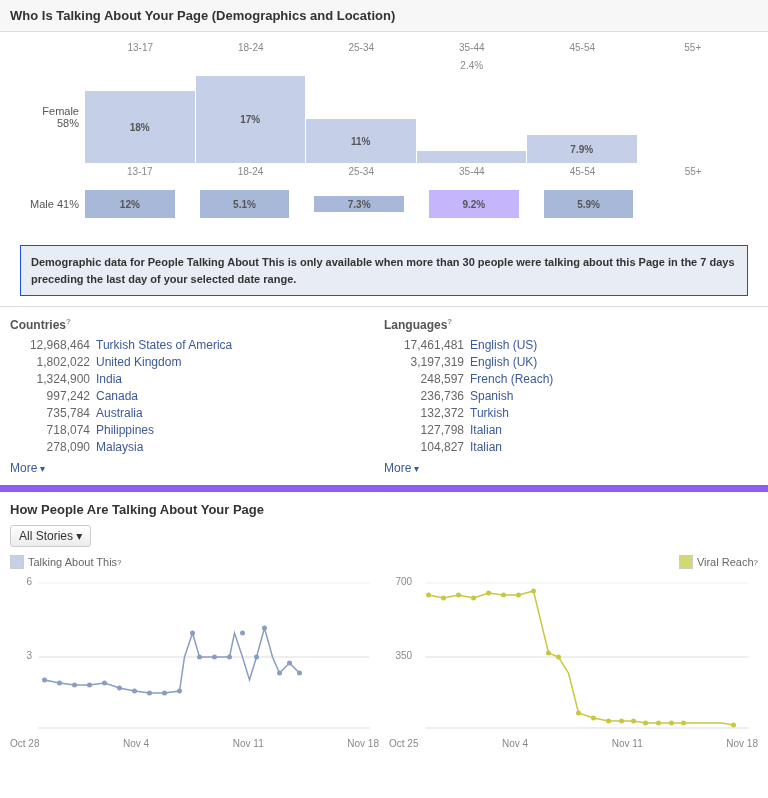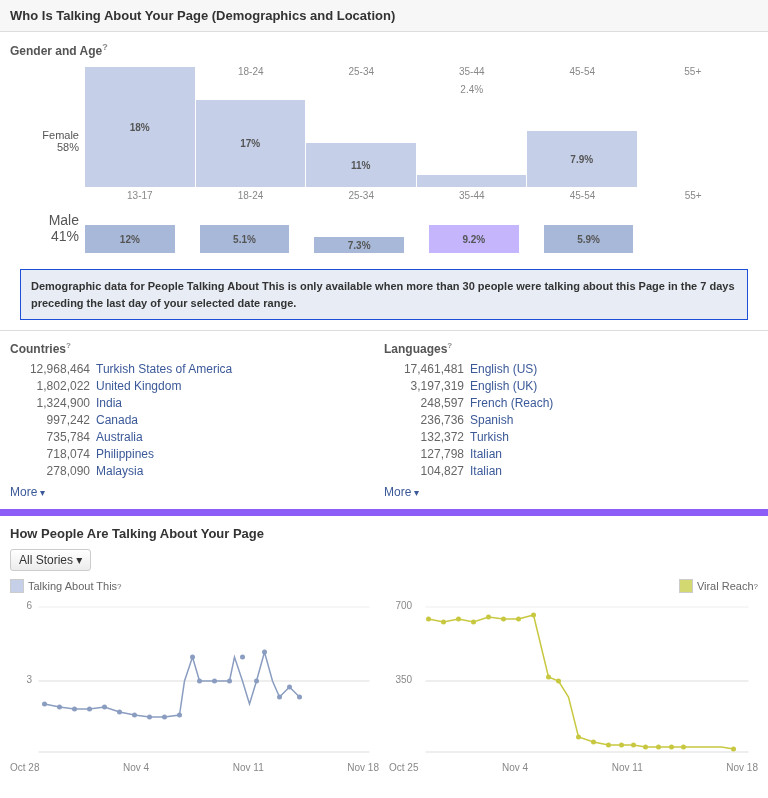--- a/index.html
+++ b/index.html
@@ -154,23 +154,20 @@
   </style>
 </head>
 <body>
 
 <div>
 
   <div class="section-title">Who Is Talking About Your Page (Demographics and Location)</div>
 
   <div class="demographics-section">
 
-    <div style="font-size:12px;font-weight:bold;color:#555;margin-bottom:8px;">
-      <span>Gender and Age</span><sup style="font-size:9px;color:#888;">?</sup>
-    </div>
 
     <div class="bar-chart-wrapper">
 
       <div style="display:flex;margin-left:65px;margin-bottom:0;">
         <div style="flex:1;text-align:center;font-size:10px;color:#888;">13-17</div>
         <div style="flex:1;text-align:center;font-size:10px;color:#888;">18-24</div>
         <div style="flex:1;text-align:center;font-size:10px;color:#888;">25-34</div>
         <div style="flex:1;text-align:center;font-size:10px;color:#888;">35-44</div>
         <div style="flex:1;text-align:center;font-size:10px;color:#888;">45-54</div>
         <div style="flex:1;text-align:center;font-size:10px;color:#888;">55+</div>
@@ -185,48 +182,48 @@
         <div style="flex:1;text-align:center;font-size:10px;color:#888;"></div>
       </div>
 
       <div style="display:flex;align-items:center;margin-bottom:3px;">
         <div style="width:65px;text-align:right;padding-right:6px;font-size:11px;color:#555;">
           <span>Female</span> <span>58%</span>
         </div>
 
         <div style="flex:1;display:flex;align-items:flex-end;height:92px;">
 
-          <div style="flex:1;height:120px;background:#c5cfe8;display:flex;align-items:center;justify-content:center;font-size:10px;font-weight:bold;color:#555;margin-right:1px;">18%</div>
+          <div style="flex:1;height:72px;background:#c5cfe8;display:flex;align-items:center;justify-content:center;font-size:10px;font-weight:bold;color:#555;margin-right:1px;">18%</div>
 
           <div style="flex:1;height:87px;background:#c5cfe8;display:flex;align-items:center;justify-content:center;font-size:10px;font-weight:bold;color:#555;margin-right:1px;">17%</div>
 
           <div style="flex:1;height:44px;background:#c5cfe8;display:flex;align-items:center;justify-content:center;font-size:10px;font-weight:bold;color:#555;margin-right:1px;">11%</div>
 
           <div style="flex:1;height:12px;background:#c5cfe8;display:flex;align-items:center;justify-content:center;font-size:10px;font-weight:bold;color:#555;margin-right:1px;"></div>
 
-          <div style="flex:1;height:56px;background:#c5cfe8;display:flex;align-items:center;justify-content:center;font-size:10px;font-weight:bold;color:#555;margin-right:1px;">7.9%</div>
+          <div style="flex:1;height:28px;background:#c5cfe8;display:flex;align-items:center;justify-content:center;font-size:10px;font-weight:bold;color:#555;margin-right:1px;">7.9%</div>
 
           <div style="flex:1;height:0px;background:#c5cfe8;margin-right:1px;"></div>
         </div>
       </div>
 
       <div style="display:flex;margin-left:65px;margin-bottom:2px;">
         <div style="flex:1;text-align:center;font-size:10px;color:#888;margin-right:1px;">13-17</div>
         <div style="flex:1;text-align:center;font-size:10px;color:#888;margin-right:1px;">18-24</div>
         <div style="flex:1;text-align:center;font-size:10px;color:#888;margin-right:1px;">25-34</div>
         <div style="flex:1;text-align:center;font-size:10px;color:#888;margin-right:1px;">35-44</div>
         <div style="flex:1;text-align:center;font-size:10px;color:#888;margin-right:1px;">45-54</div>
         <div style="flex:1;text-align:center;font-size:10px;color:#888;">55+</div>
       </div>
 
       <div style="display:flex;align-items:center;margin-bottom:6px;">
-        <div style="width:65px;text-align:right;padding-right:6px;font-size:14px;color:#555;">
+        <div style="width:65px;text-align:right;padding-right:6px;font-size:11px;color:#555;">
           <span>Male</span> <span>41%</span>
         </div>
-        <div style="flex:1;display:flex;align-items:flex-end;height:50px;gap:24px;">
+        <div style="flex:1;display:flex;align-items:center;height:50px;gap:24px;">
 
           <div style="flex:1;height:28px;background:#a8b8d8;display:flex;align-items:center;justify-content:center;font-size:10px;font-weight:bold;color:#555;margin-right:1px;">12%</div>
 
           <div style="flex:1;height:28px;background:#a8b8d8;display:flex;align-items:center;justify-content:center;font-size:10px;font-weight:bold;color:#555;margin-right:1px;">5.1%</div>
 
           <div style="flex:1;height:16px;background:#a8b8d8;display:flex;align-items:center;justify-content:center;font-size:10px;font-weight:bold;color:#555;margin-right:1px;">7.3%</div>
 
           <div style="flex:1;height:28px;background:#c4b5fd;display:flex;align-items:center;justify-content:center;font-size:10px;font-weight:bold;color:#555;margin-right:1px;">9.2%</div>
 
           <div style="flex:1;height:28px;background:#a8b8d8;display:flex;align-items:center;justify-content:center;font-size:10px;font-weight:bold;color:#555;margin-right:1px;">5.9%</div>

